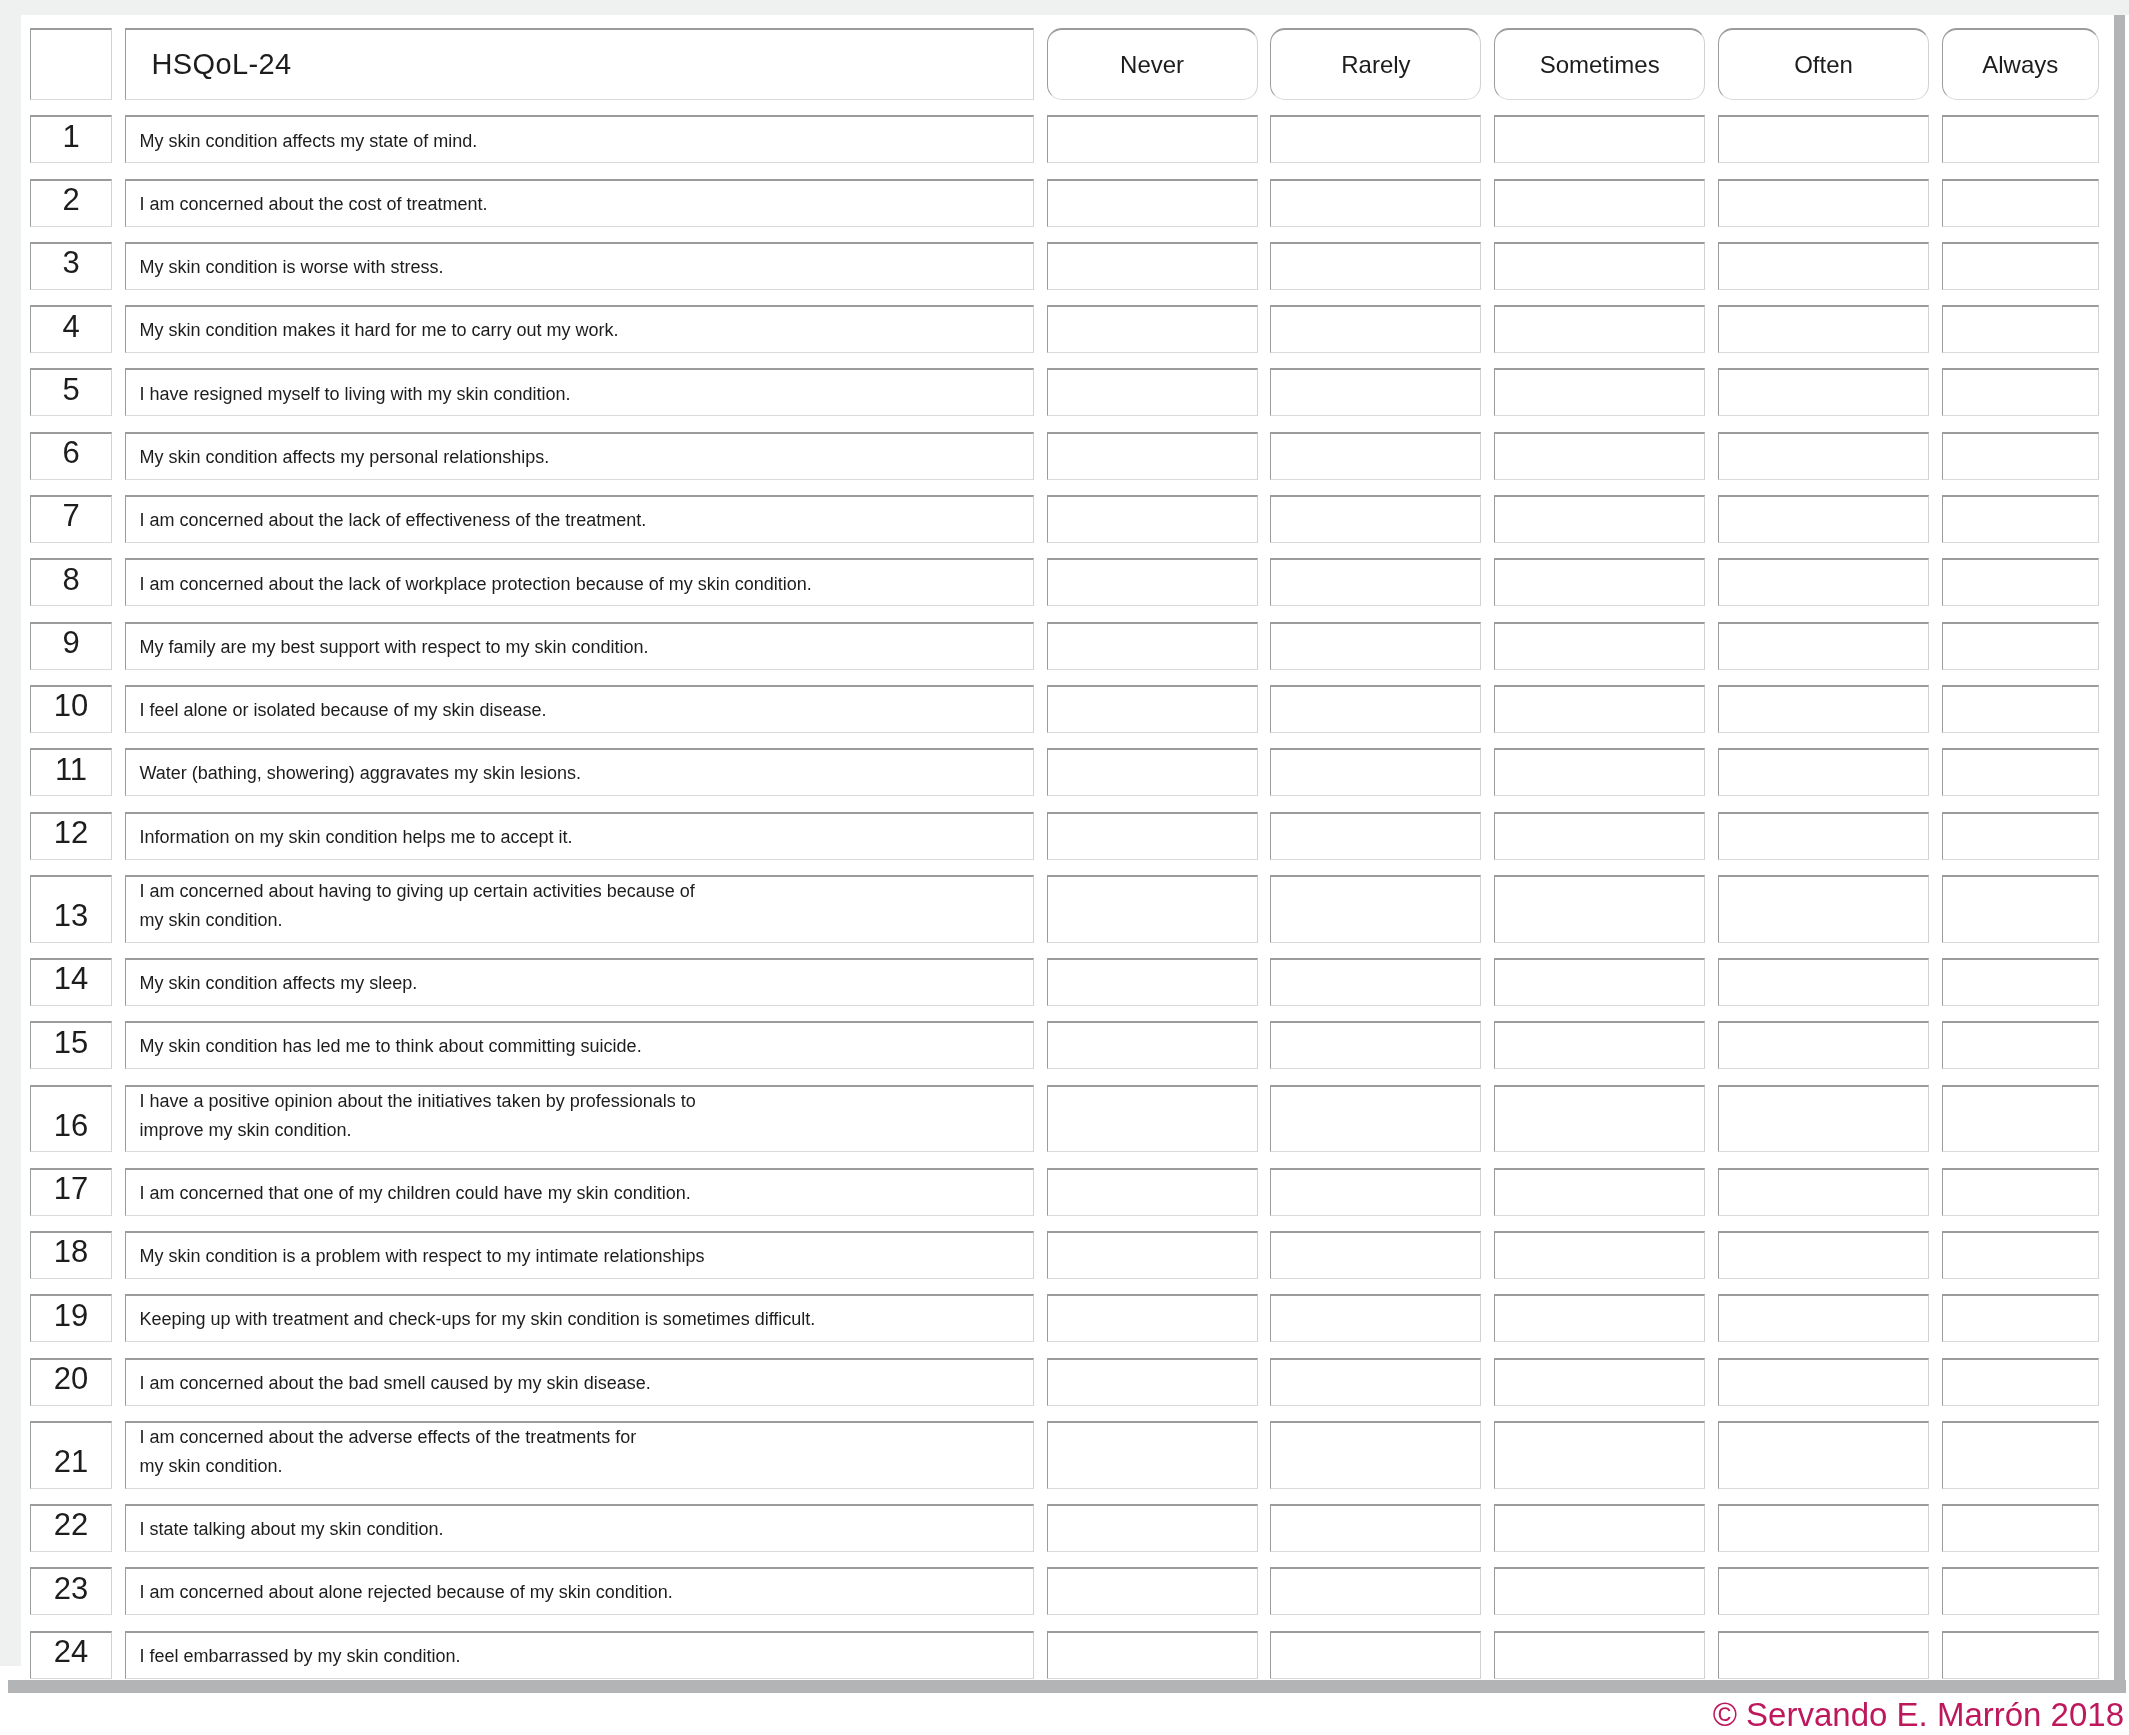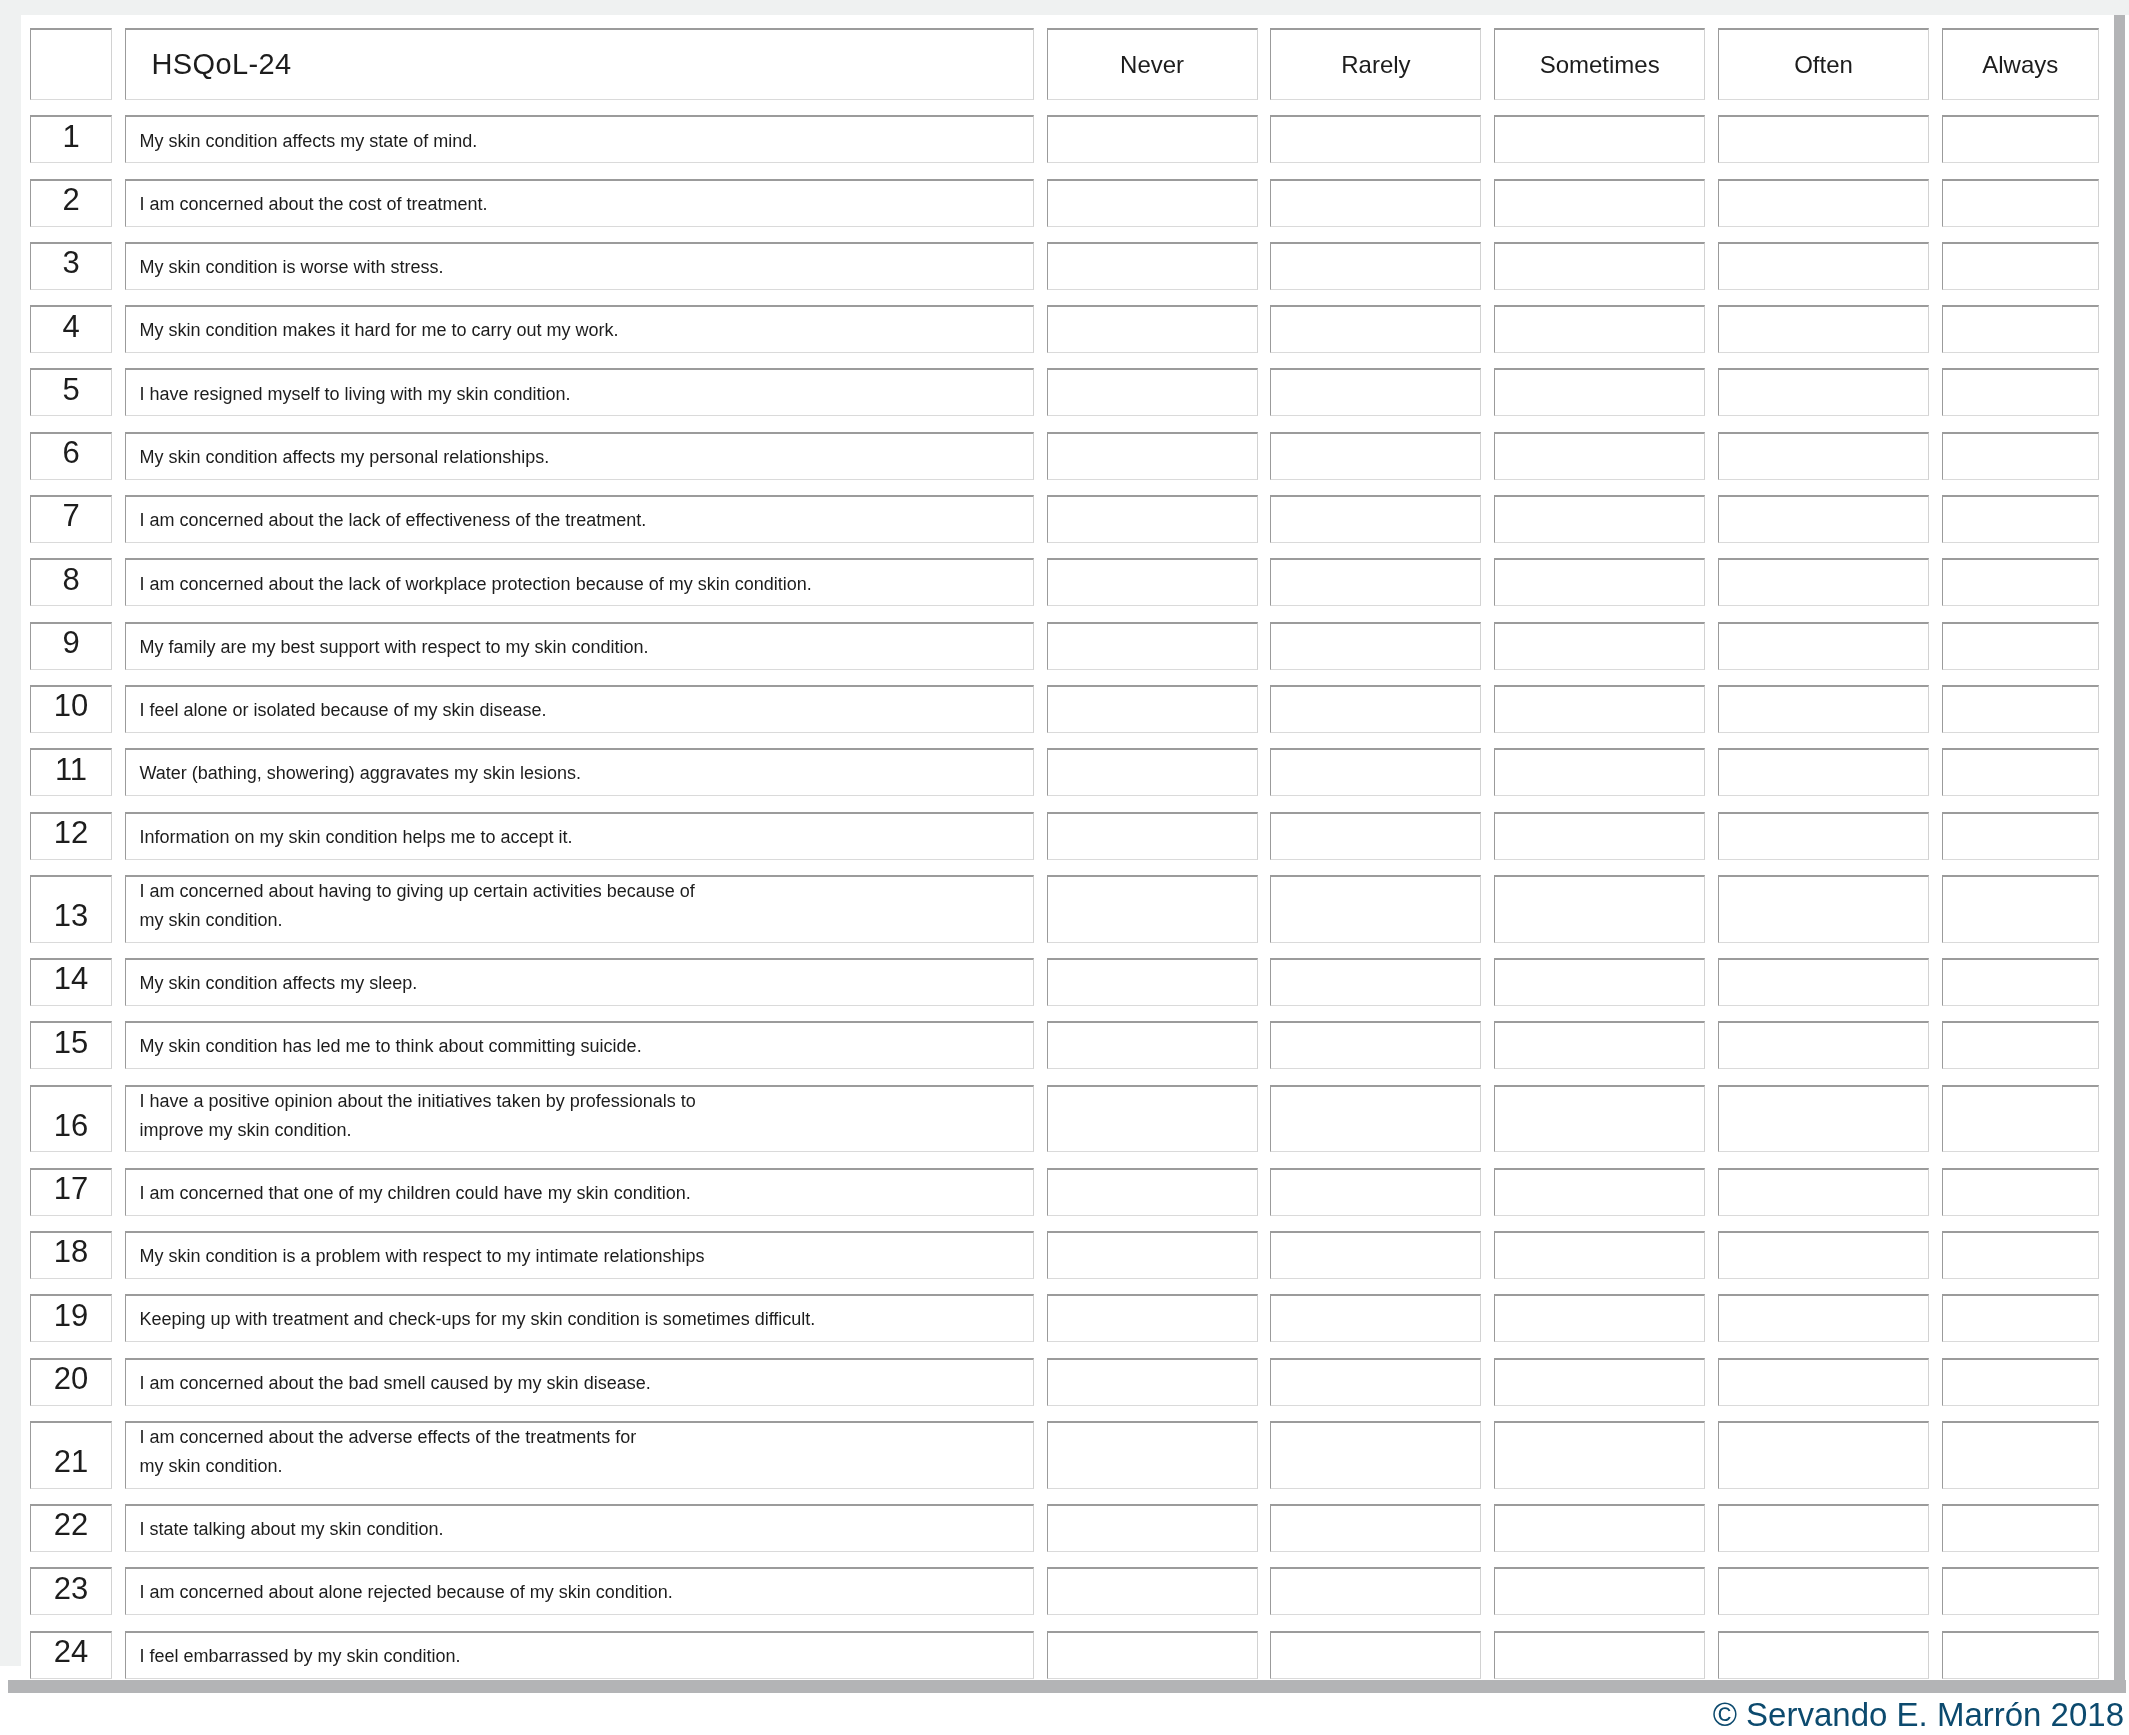--- a/index.html
+++ b/index.html
@@ -26,25 +26,25 @@
     border-left:1.7px solid #9b9b9b;
     border-right:1.7px solid #d2d2d2;
     border-bottom:1.7px solid #dadada;
   }
   .header-cell { min-height:72px; }
   .body-cell   { min-height:48px; }
 
   .num-cell   { justify-content:center; align-items:flex-end; padding-bottom:7.7px; font-size:31px; }
   .header-cell.num-cell { align-items:center; padding-bottom:0; }
   .title-cell { align-items:center; padding-left:25.6px; font-size:29px; letter-spacing:0.4px; }
-  .opt-cell   { justify-content:center; align-items:center; font-size:24px; }
+  .opt-cell   { justify-content:center; align-items:center; font-size:24px;border-radius:15px; }
   .q-cell     { align-items:flex-end; padding:0 6.8px 6.8px 13.6px; font-size:18px; line-height:29px; }
   .q-cell span{ white-space:pre; }
 
-  .copyright  { position:absolute; top:1696px; right:6px; font-size:33px; color:#0c4a6e; }
+  .copyright  { position:absolute; top:1696px; right:6px; font-size:33px; color:#be185d; }
 </style>
 </head>
 <body>
 
 <div class="band-top"></div>
 <div class="band-left"></div>
 <div class="sheet"></div>
 <div class="shadow-right"></div>
 <div class="shadow-bottom"></div>
 

